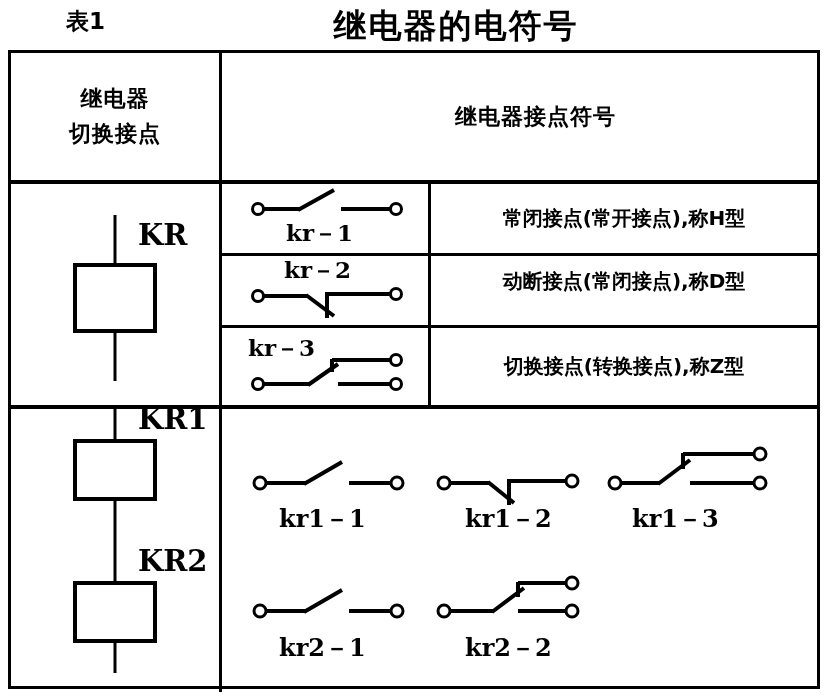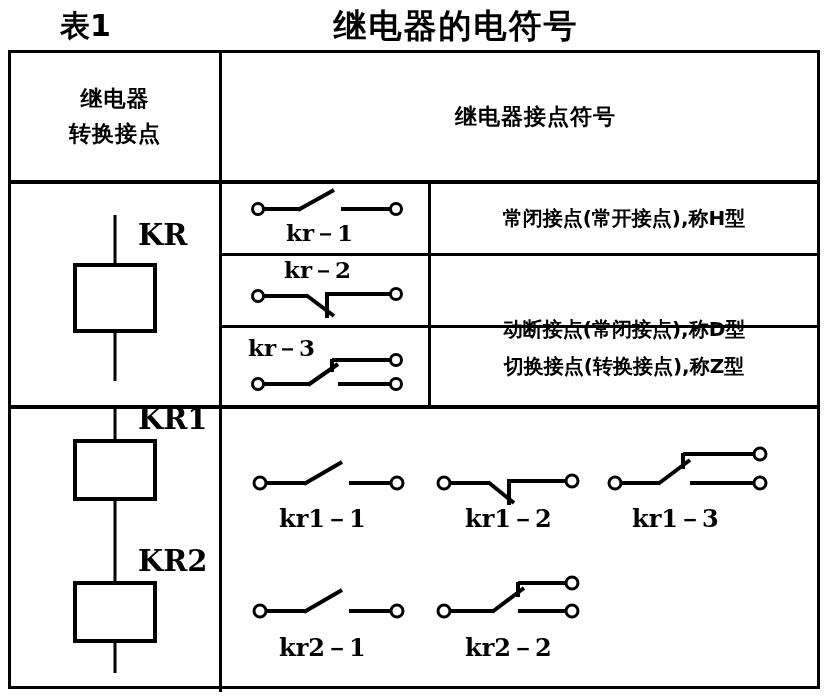--- a/index.html
+++ b/index.html
@@ -19,23 +19,23 @@
   
   .title-bar {
     position: absolute;
     left: 0;
     top: 0;
     width: 828px;
     height: 48px;
   }
   .table-number {
     position: absolute;
-    left: 60px;
+    left: 66px;
     top: 6px;
-    font-size: 30px;
+    font-size: 23px;
     font-weight: bold;
     font-family: "DejaVu Sans", "Liberation Sans", sans-serif;
     letter-spacing: 0px;
   }
   .main-title {
     position: absolute;
     left: 0;
     top: 4px;
     width: 828px;
     text-align: center;
@@ -132,21 +132,21 @@
     left: 420px;
     width: 386px;
     display: flex;
     align-items: center;
     justify-content: center;
     font-size: 20px;
     font-weight: bold;
     letter-spacing: 0px;
   }
   .desc-1 { top: 130px;  height: 70px; }
-  .desc-2 { top: 203px;  height: 51px; margin-top: 48px; }
+  .desc-2 { top: 203px;  height: 51px; }
   .desc-3 { top: 275px;  height: 77px; }
 
   
   .sym-cell {
     position: absolute;
     overflow: visible;
   }
   .sym-1 { left: 211px; top: 130px;  width: 206px; height: 70px; }
   .sym-2 { left: 211px; top: 203px;  width: 206px; height: 69px; }
   .sym-3 { left: 211px; top: 275px;  width: 206px; height: 68px; }
@@ -188,21 +188,21 @@
 
   <div class="col-div-1"></div>
   <div class="col-div-2"></div>
   <div class="hr-header"></div>
   <div class="hr-r1"></div>
   <div class="hr-r2"></div>
   <div class="hr-block"></div>
 
   <div class="hdr-left">
     <span>继电器</span>
-    <span>转换接点</span>
+    <span>切换接点</span>
   </div>
   <div class="hdr-right">
     <span>继电器接点符号</span>
   </div>
 
   <div class="coil-cell-top">
     <svg width="208" height="222" viewBox="0 0 208 222">
 
       <line class="ink" x1="104" y1="32" x2="104" y2="82" stroke-width="3"></line>
 

